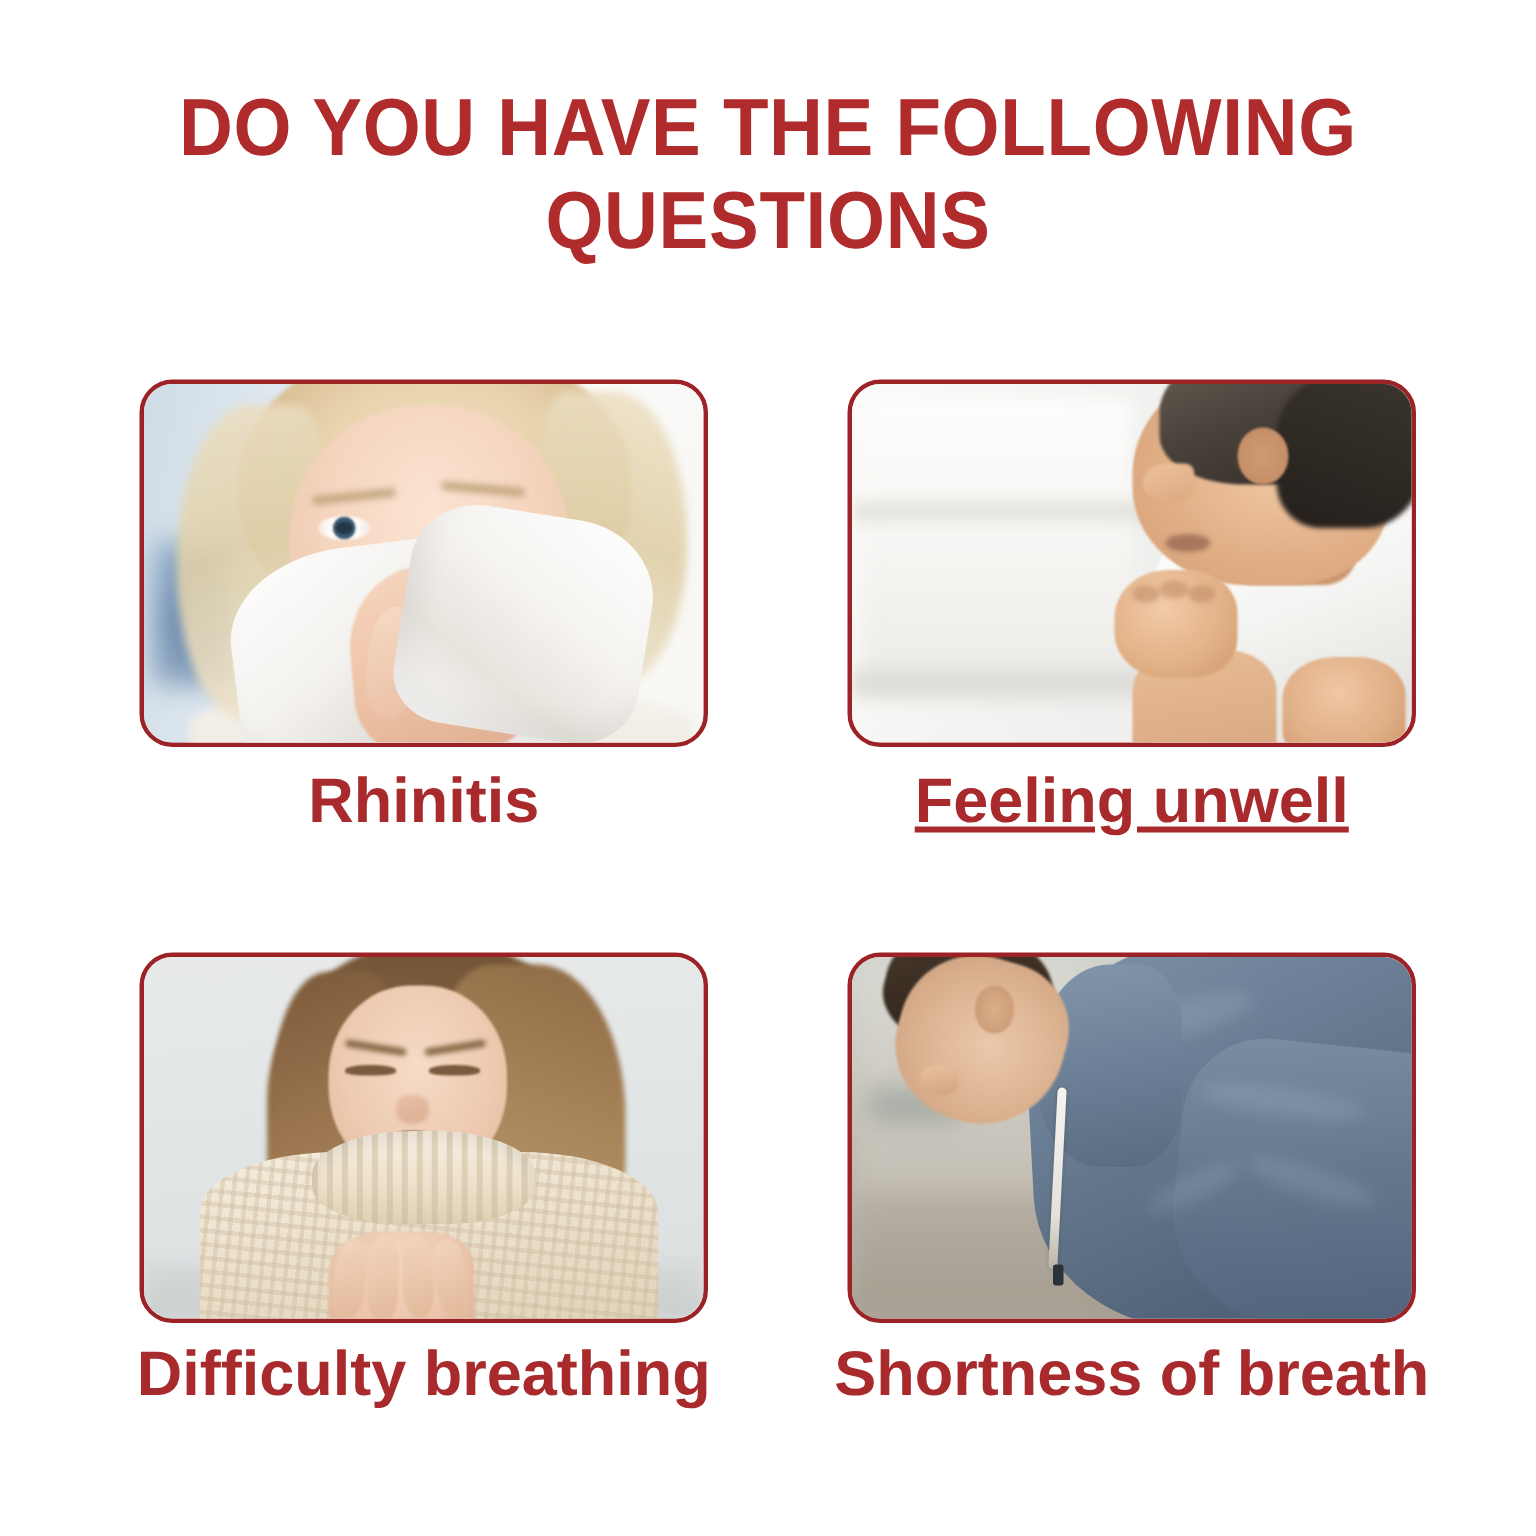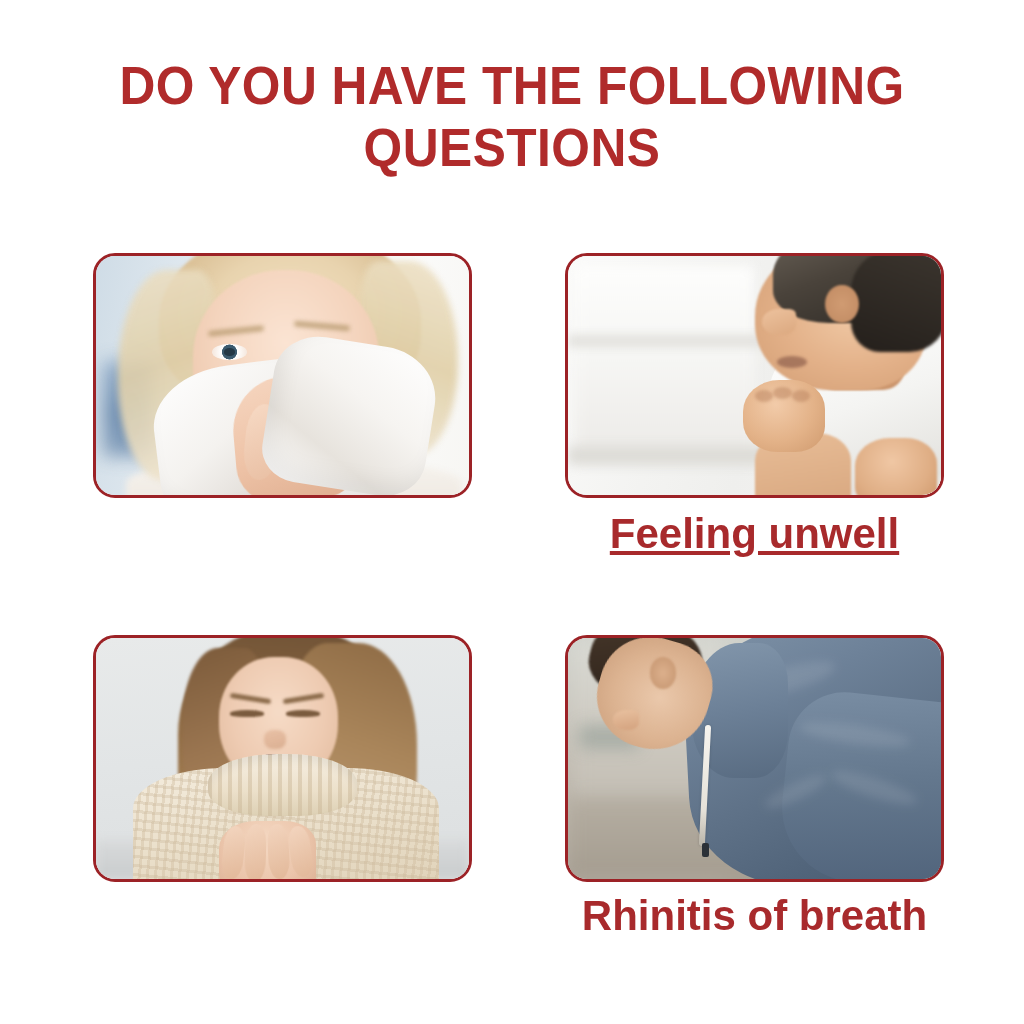--- a/index.html
+++ b/index.html
@@ -473,20 +473,21 @@
       <div class="p1-eye l"></div>
       <div class="p1-eye r"></div>
       <div class="p1-tissue-a"></div>
       <div class="p1-hand"></div>
       <div class="p1-finger f1"></div>
       <div class="p1-finger f2"></div>
       <div class="p1-finger f3"></div>
       <div class="p1-tissue-b"></div>
     </div>
   </div>
+  <div class="caption cap-1">Rhinitis</div>
 
   <div class="card card-2">
     <div class="photo">
       <div class="p2-bg"></div>
       <div class="p2-window"></div>
       <div class="p2-sill"></div>
       <div class="p2-sill2"></div>
       <div class="p2-torso"></div>
       <div class="p2-neck"></div>
       <div class="p2-head"></div>
@@ -521,20 +522,21 @@
       <div class="p3-mouth"></div>
       <div class="p3-sweater"></div>
       <div class="p3-collar"></div>
       <div class="p3-hand"></div>
       <div class="p3-fing a"></div>
       <div class="p3-fing b"></div>
       <div class="p3-fing c"></div>
       <div class="p3-fing d"></div>
     </div>
   </div>
+  <div class="caption cap-3">Difficulty breathing</div>
 
   <div class="card card-4">
     <div class="photo">
       <div class="p4-bg"></div>
       <div class="p4-blur-l"></div>
       <div class="p4-blur-sign"></div>
       <div class="p4-ground"></div>
       <div class="p4-hoodie"></div>
       <div class="p4-sleeve"></div>
       <div class="p4-fold f1"></div>
@@ -543,15 +545,15 @@
       <div class="p4-fold f4"></div>
       <div class="p4-hood"></div>
       <div class="p4-hair"></div>
       <div class="p4-head"></div>
       <div class="p4-ear"></div>
       <div class="p4-nose"></div>
       <div class="p4-drawstring"></div>
       <div class="p4-aglet"></div>
     </div>
   </div>
-  <div class="caption cap-4">Rhinitis of breath</div>
+  <div class="caption cap-4">Shortness of breath</div>
 
 </div>
 
 </body></html>

